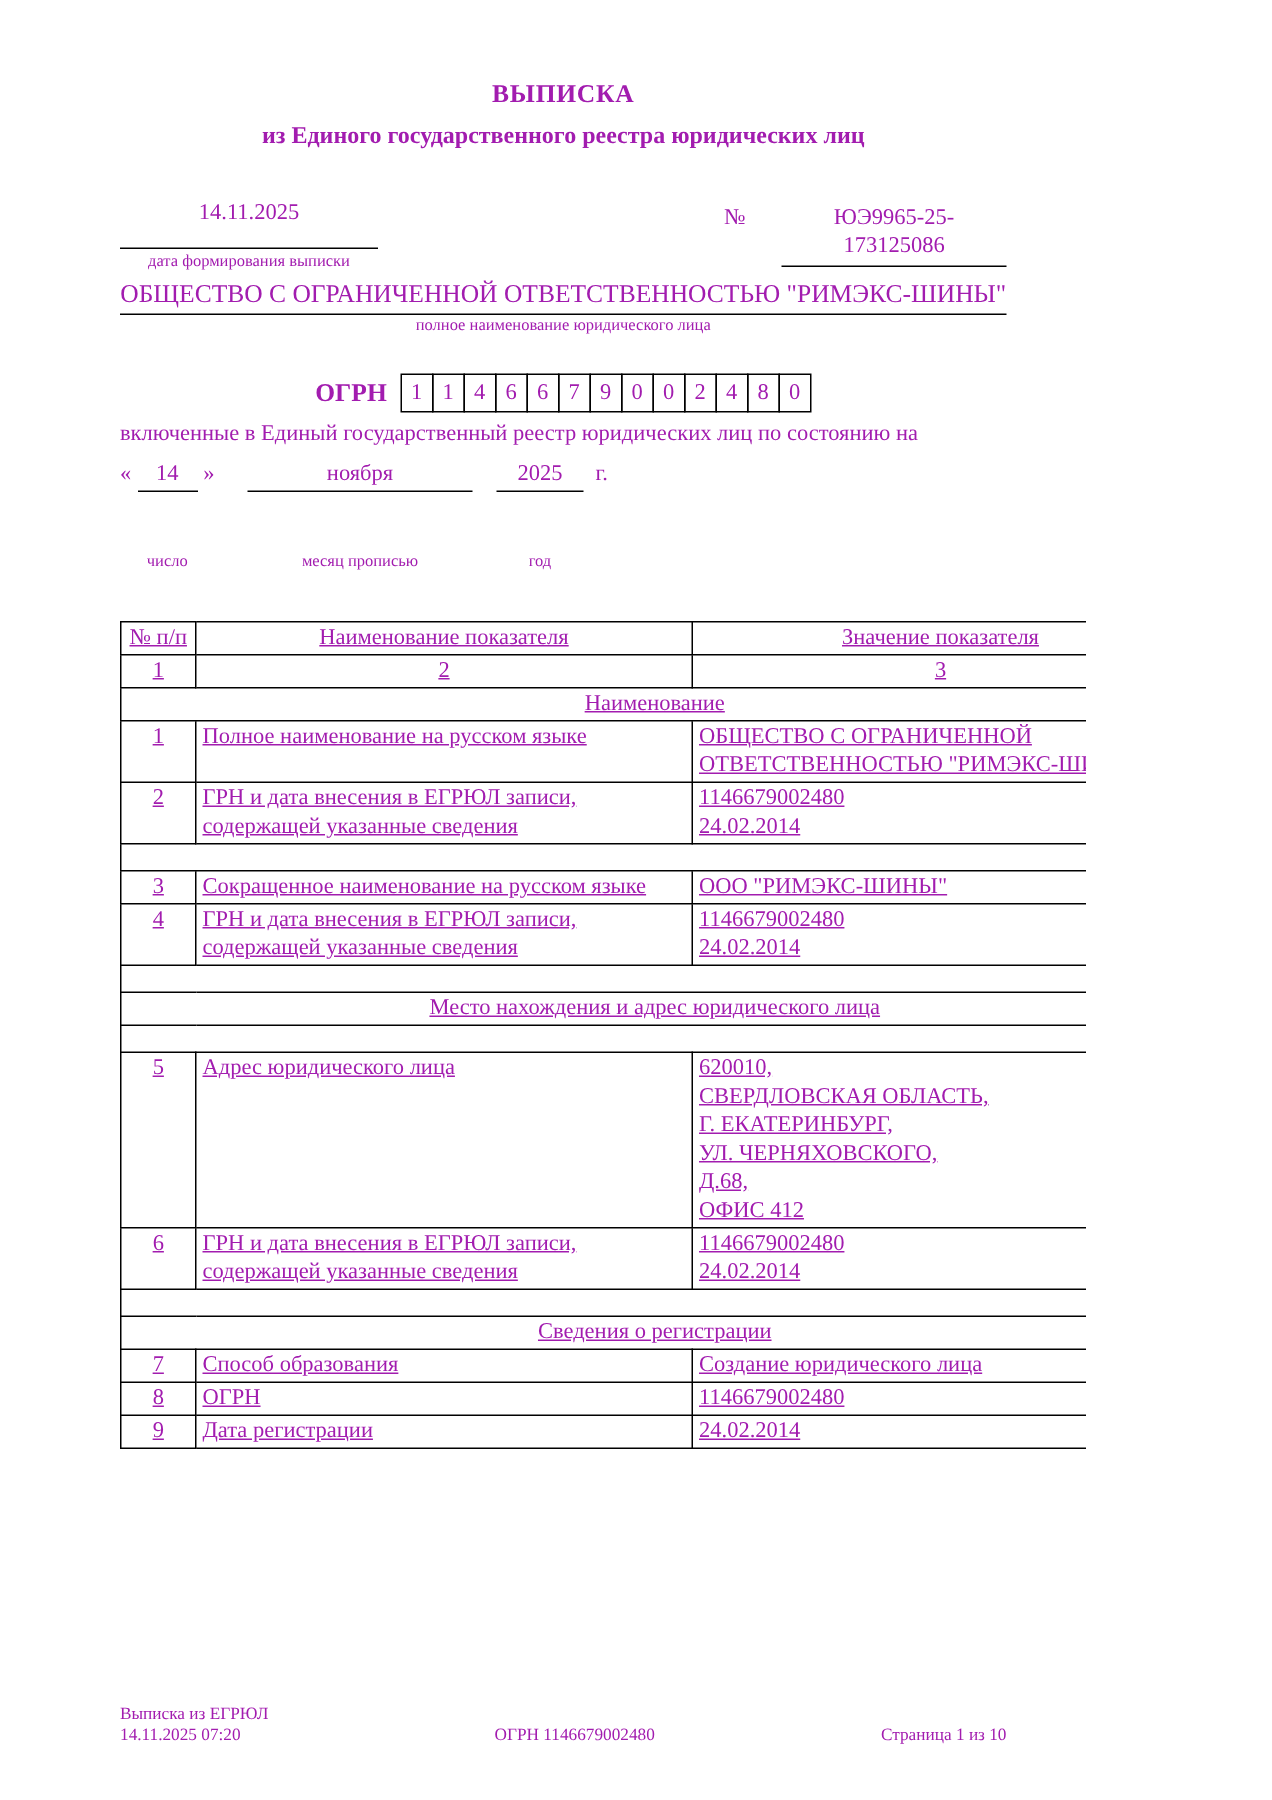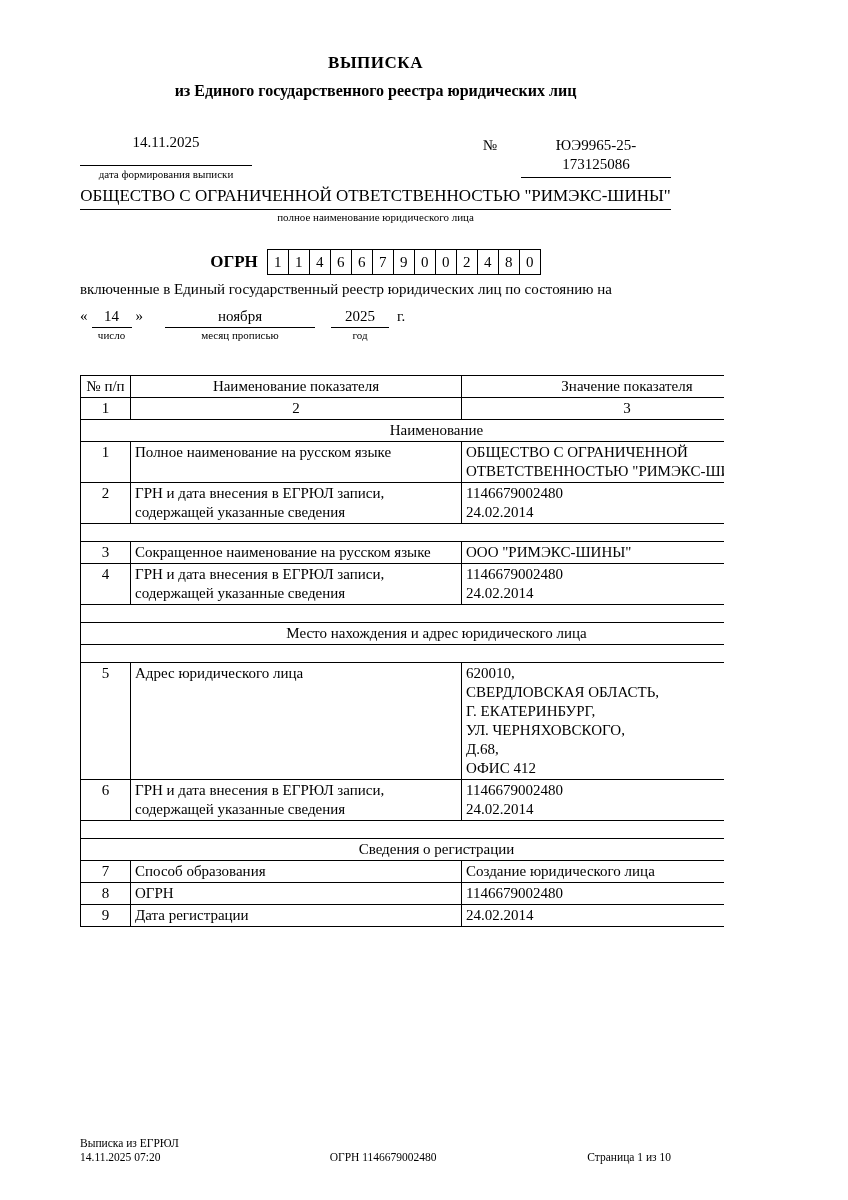--- a/index.html
+++ b/index.html
@@ -1,19 +1,19 @@
 <!DOCTYPE html>
 <html lang="ru"><head>
 <meta charset="utf-8">
 <style>
   html,body{margin:0;padding:0;background:#ffffff;}
   .page{
     position:relative;
     width:724px;height:1200px;
-    background:#ffffff;color:#000000;
+    background:#ffffff;color:#a21caf;
     font-family:"Liberation Serif","DejaVu Serif",serif;
     overflow:hidden;
   }
   .content{padding:0 53px 0 80px;}
   .doc-title{
     margin-top:52px;text-align:center;
     font-size:17px;font-weight:bold;letter-spacing:0.5px;line-height:22px;
   }
   .doc-subtitle{
     margin-top:7px;text-align:center;
@@ -46,35 +46,35 @@
   .ogrn-label{font-size:17px;font-weight:bold;margin-right:9px;}
   .ogrn-boxes{display:flex;}
   .ogrn-digit{
     width:20px;height:24px;border:1px solid #000;margin-left:-1px;
     text-align:center;font-size:15px;line-height:24px;
   }
   .ogrn-digit:first-child{margin-left:0;}
   .included{margin-top:4px;font-size:15px;line-height:20px;}
   .date-fields{margin-top:7px;display:flex;align-items:flex-start;}
   .dq{font-size:15px;line-height:20px;}
-  .df{display:inline-flex;flex-direction:column;text-align:center;}
+  .df{display:inline-flex;flex-direction:column;text-align:center;gap:39px;}
   .df-val{
     font-size:15px;line-height:20px;padding-bottom:1px;border-bottom:1px solid #000;
   }
   .df-label{margin-top:1px;font-size:11px;line-height:13px;}
   .df-day{width:40px;margin:0 4px;}
   .df-month{width:150px;margin-left:22px;}
   .df-year{width:58px;margin-left:16px;margin-right:8px;}
   .register-table{
     margin-top:33px;border-collapse:collapse;table-layout:fixed;width:712px;
     font-size:15px;
   }
   .register-table td,.register-table th{
     border:1px solid #000;padding:1px 4px;vertical-align:top;
-    line-height:19px;font-weight:normal;overflow:hidden;
+    line-height:19px;font-weight:normal;overflow:hidden;text-decoration:underline;
   }
   .col-num{width:50px;}
   .col-name{width:331px;}
   .col-value{width:331px;}
   .head-cell{text-align:center;padding:3px 2px;}
   .colnum-cell{text-align:center;}
   .num-cell{text-align:center;}
   .value-cell{white-space:pre-line;}
   .section-cell{
     text-align:center;font-weight:bold;padding:2px 4px;

